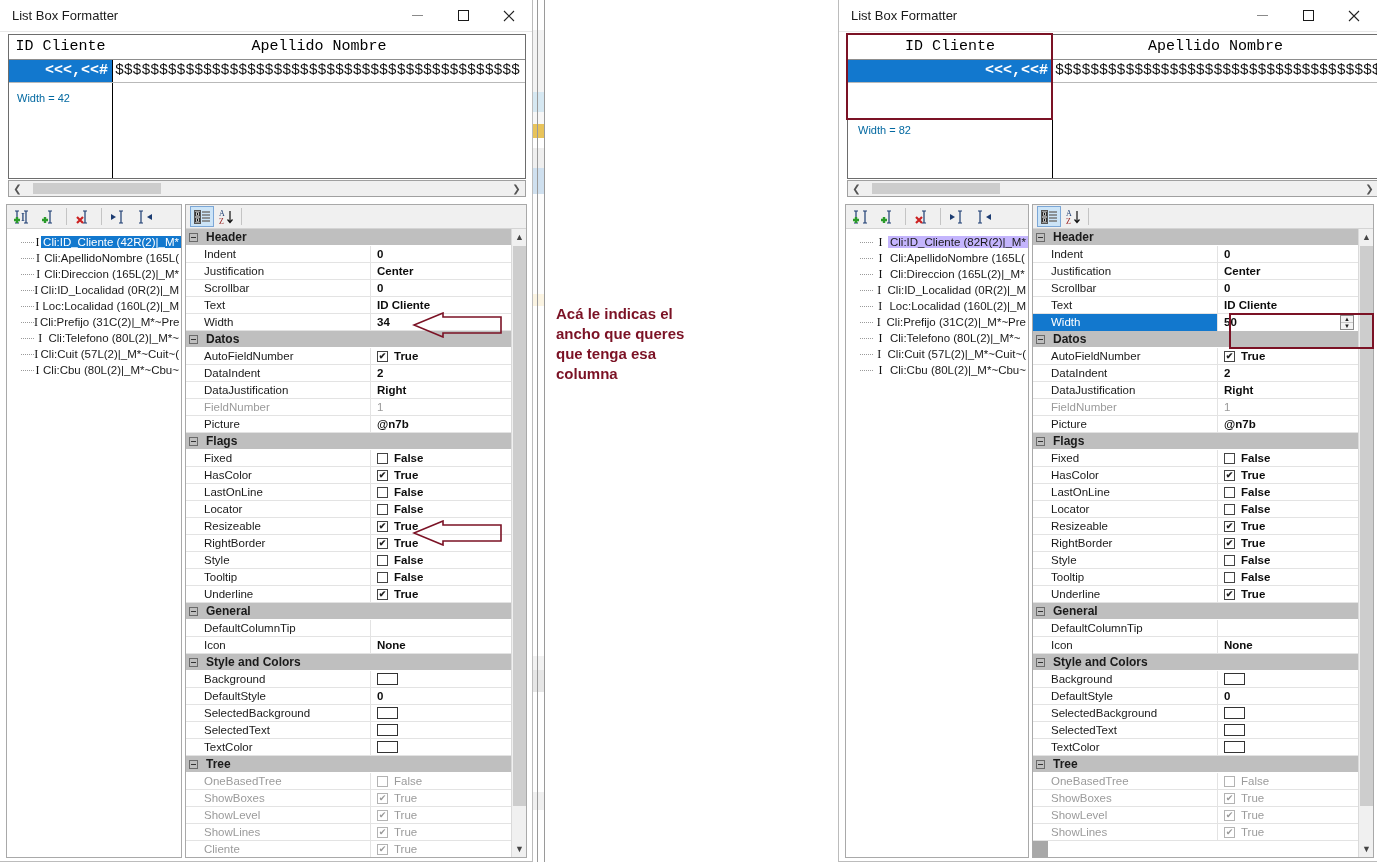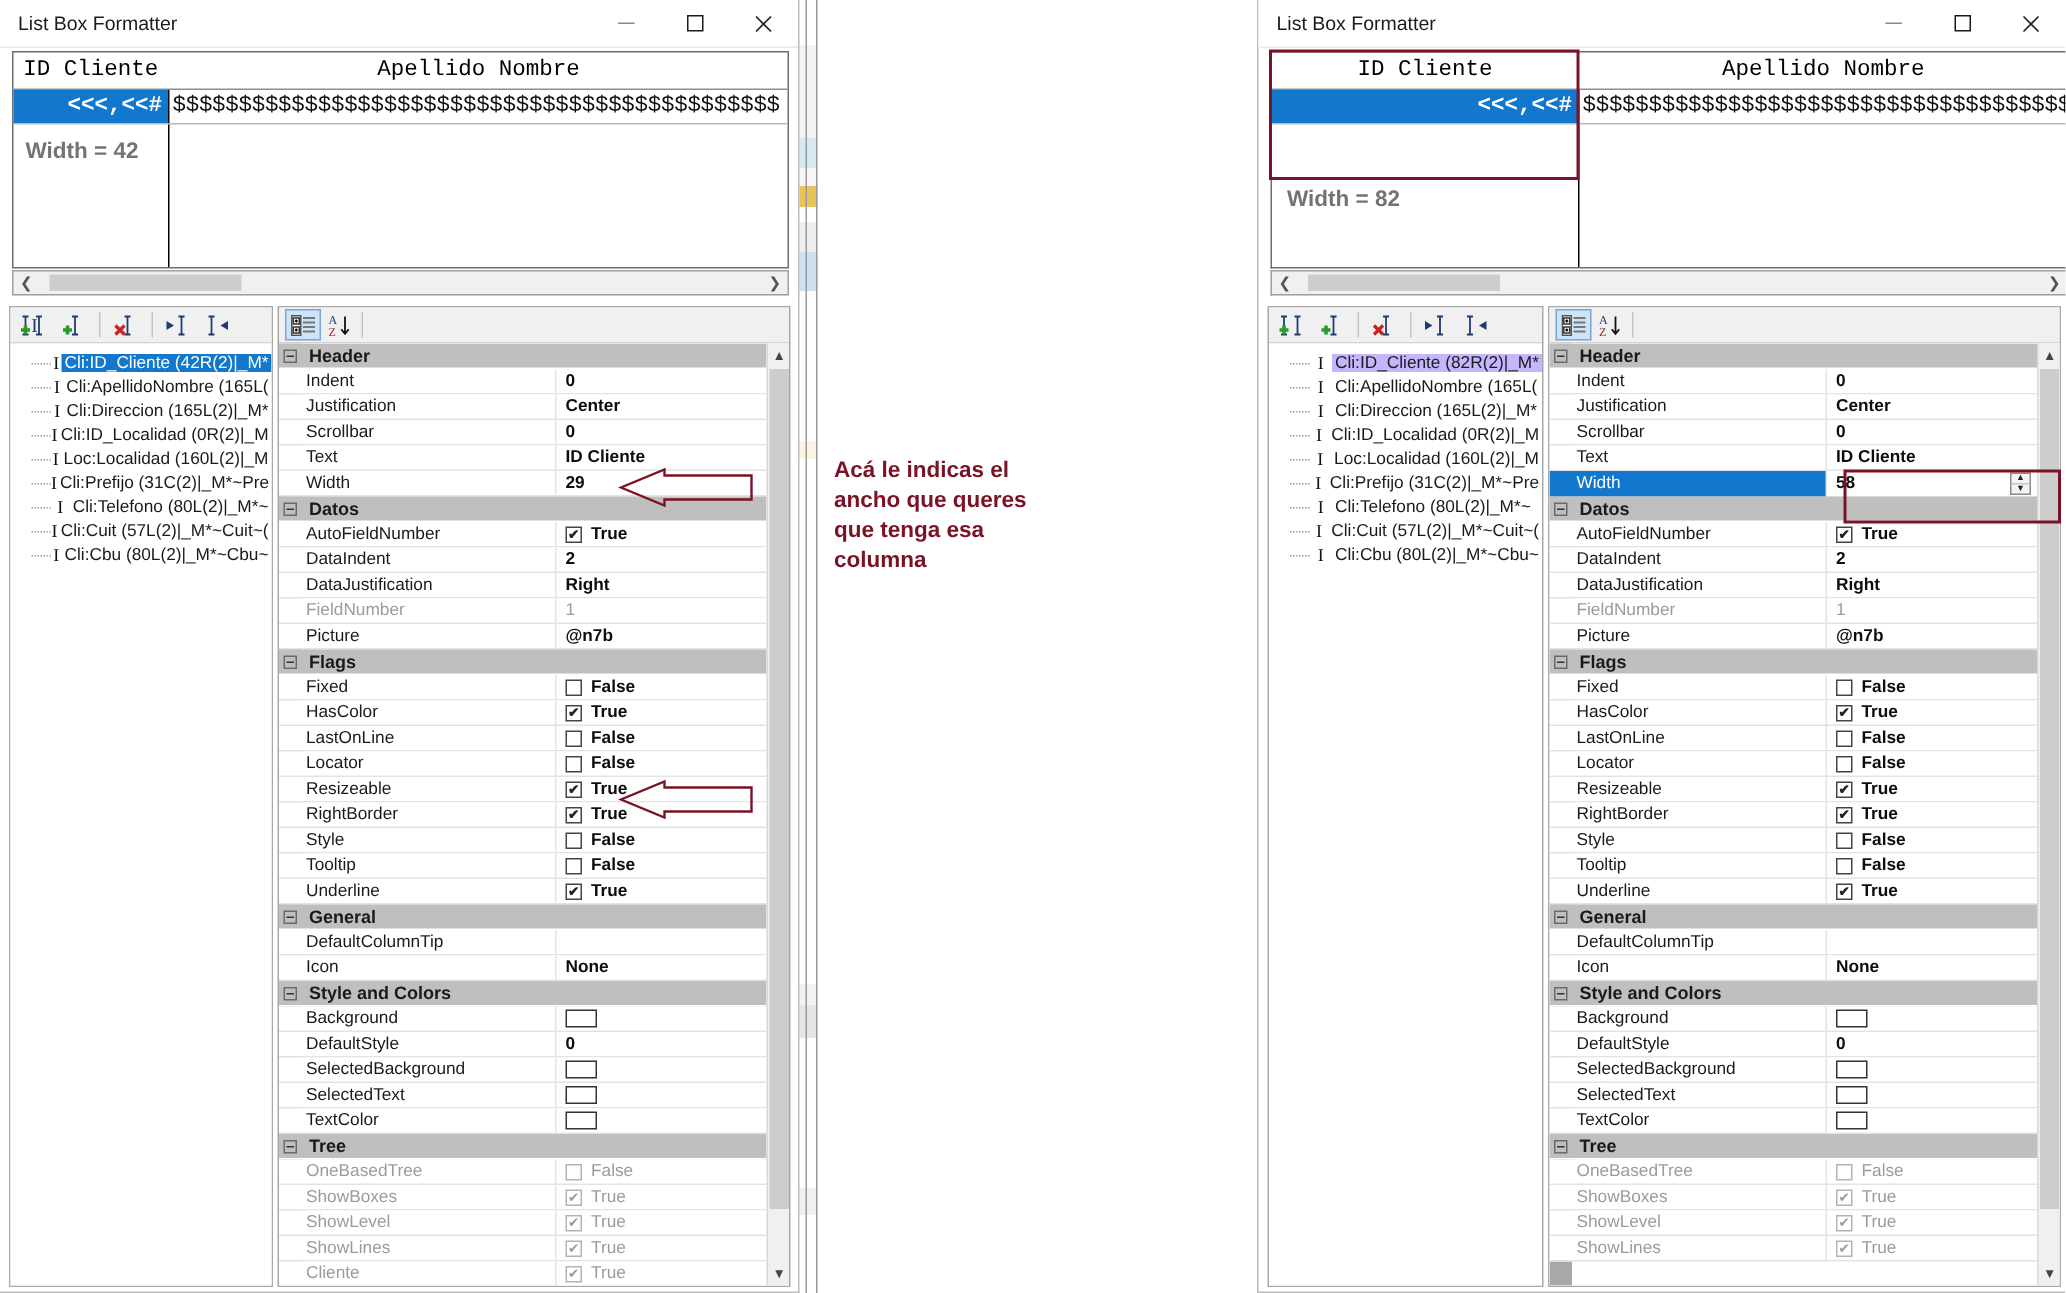--- a/index.html
+++ b/index.html
@@ -68,21 +68,21 @@
   }
   .lb-data-cell {
     position:absolute; top:0; height: 22px; line-height: 22px;
     font-family: "Liberation Mono", monospace; font-size: 15px; color: #111;
     white-space: nowrap; overflow: hidden; letter-spacing: -0.2px;
   }
   .lb-underline { position: absolute; left:0; right:0; height:1px; background:#b9b9b9; }
   .widthlabel {
     position: absolute;
     font-family: "Liberation Sans", sans-serif;
-    font-size: 15px; font-weight: bold; color: #737373;
+    font-size: 11px; font-weight: normal; color: #0369a1;
     white-space: nowrap;
   }
 
   
   .hscroll {
     position: absolute; height: 17px; background: #f0f0f0;
     border: 1px solid #a0a0a0;
     display: flex; align-items: center;
   }
   .hscroll .arrow { width: 17px; height: 15px; display:flex; align-items:center; justify-content:center; font-size: 10px; color: #555; }
@@ -382,21 +382,21 @@
             </div>
             <div class="pg-row">
               <div class="name">Text</div>
               <div class="val">
                 <span>ID Cliente</span>
               </div>
             </div>
             <div class="pg-row">
               <div class="name">Width</div>
               <div class="val">
-                <span>29</span>
+                <span>34</span>
               </div>
             </div>
             <div class="pg-cat">
               <span class="expander"></span>
               <span>Datos</span>
             </div>
             <div class="pg-row">
               <div class="name">AutoFieldNumber</div>
               <div class="val">
                 <span class="cbx">
@@ -801,21 +801,21 @@
             </div>
             <div class="pg-row">
               <div class="name">Text</div>
               <div class="val">
                 <span>ID Cliente</span>
               </div>
             </div>
             <div class="pg-row sel">
               <div class="name">Width</div>
               <div class="val" style="background: rgb(255, 255, 255);">
-                <span>58</span>
+                <span>50</span>
                 <span class="spinner">
                   <div>▲</div>
                   <div>▼</div>
                 </span>
               </div>
             </div>
             <div class="pg-cat">
               <span class="expander"></span>
               <span>Datos</span>
             </div>

